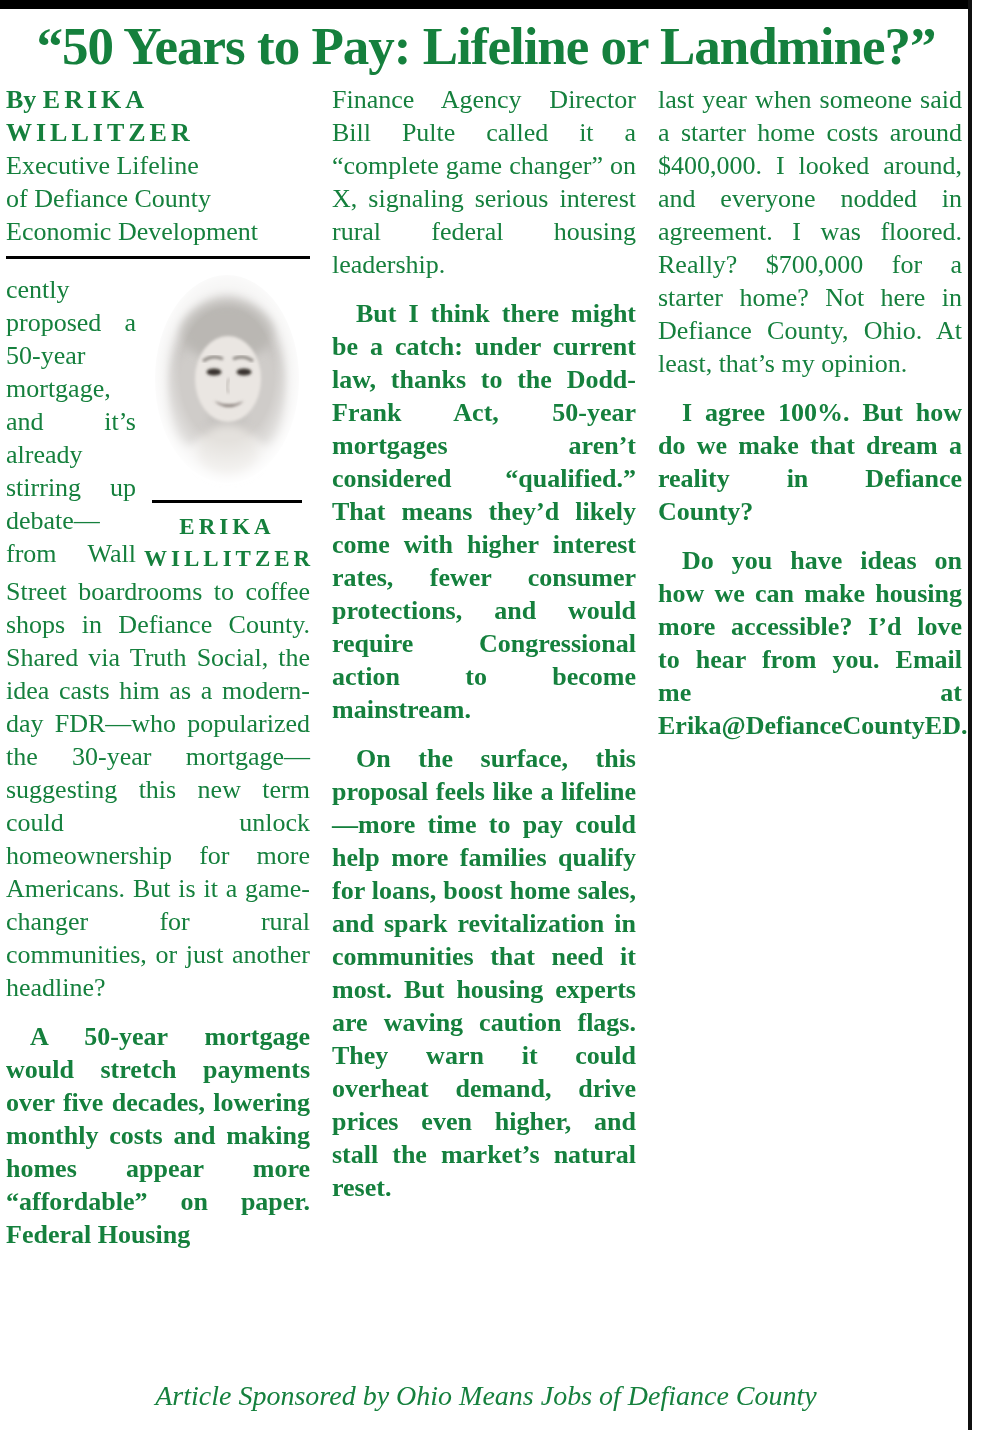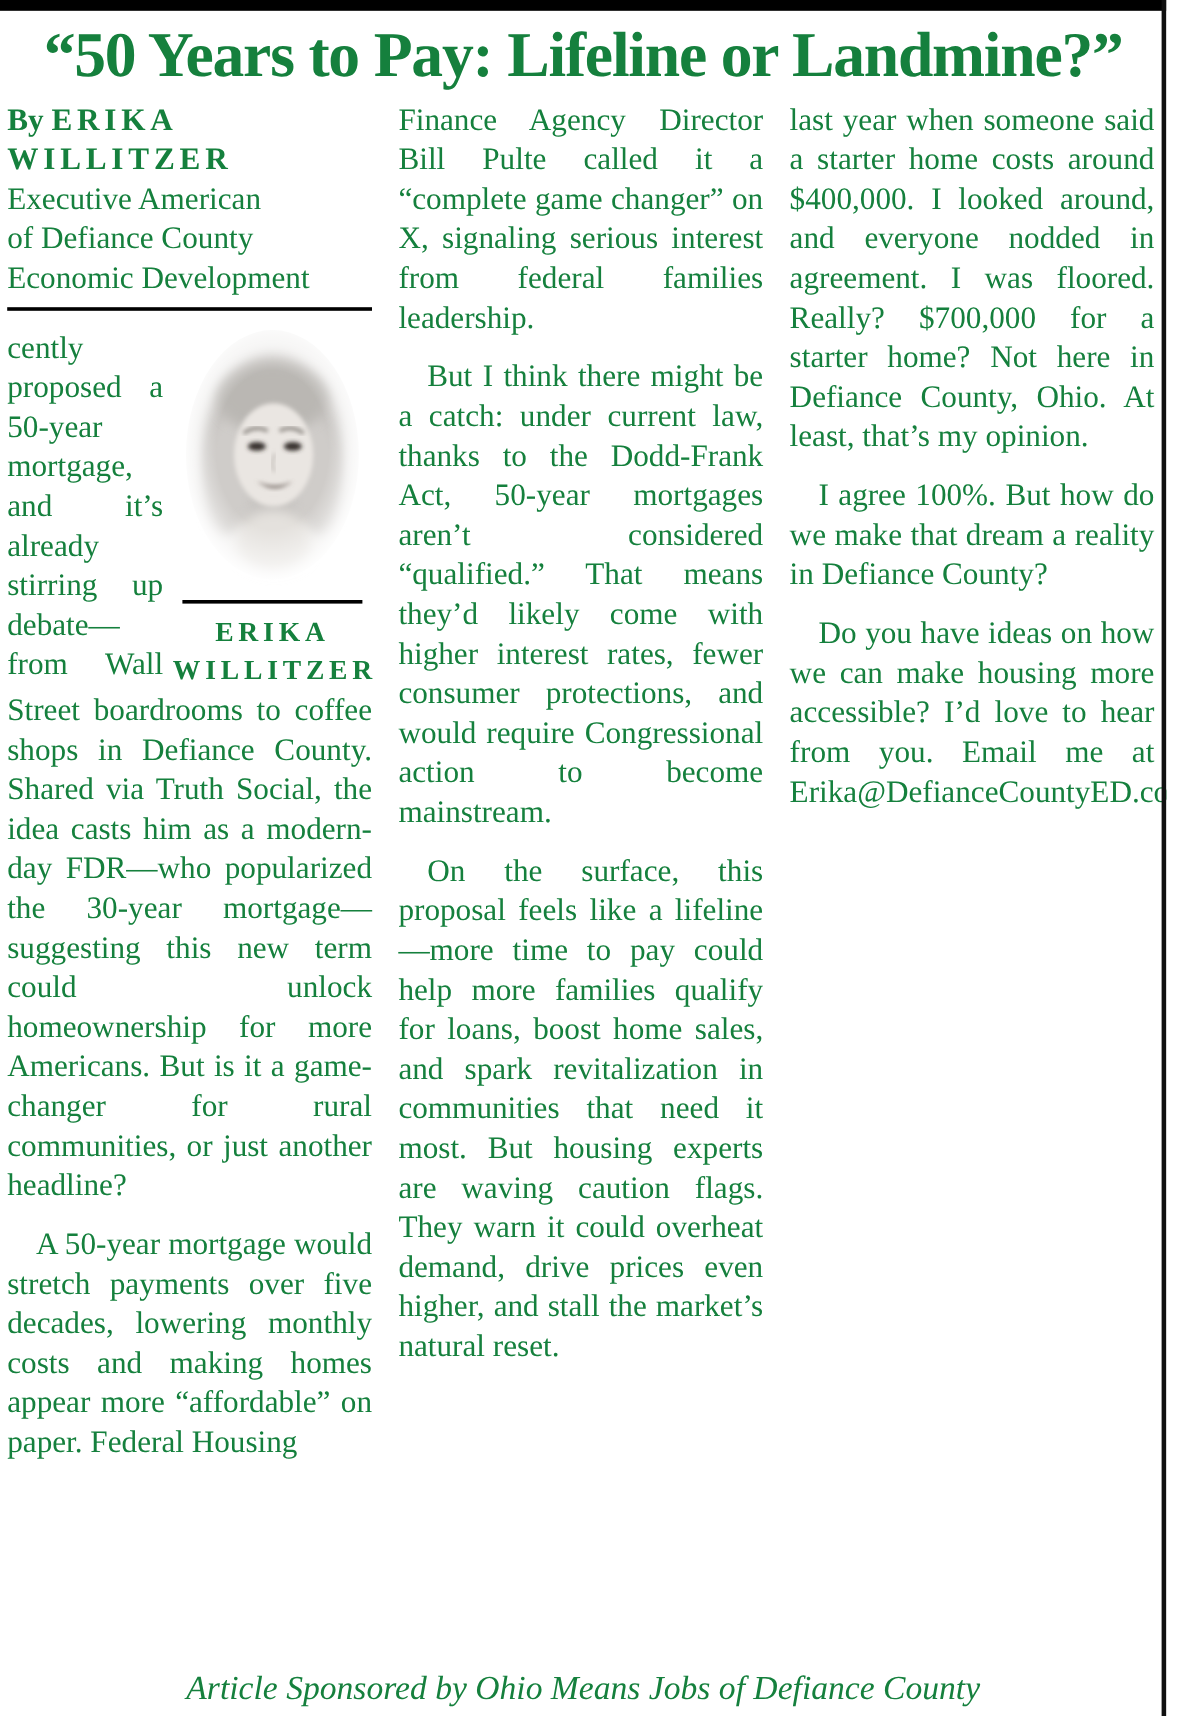--- a/index.html
+++ b/index.html
@@ -51,21 +51,21 @@
   }
   .byline-prefix { letter-spacing: 0px; }
   .byline-titles { line-height: 33px; text-align: left; }
   .byline-rule {
     border: none;
     border-top: 3px solid #000;
     margin: 8px 0 0 0;
     width: 100%;
   }
   .para { margin: 0 0 16px 0; }
-  .para.indent { text-indent: 24px; }
+  .para.indent { text-indent: 24px; font-weight: bold; }
   .first-para-space { height: 14px; }
   .force-justify { text-align: justify; text-align-last: justify; }
   .p1-wrap { display: flow-root; }
   .portrait-fig {
     float: right;
     width: 166px;
     margin: 4px 0 2px 8px;
     text-align: center;
   }
   .photo-frame { width: 150px; height: 215px; margin: 0 auto; }
@@ -77,21 +77,21 @@
   }
   .portrait-caption {
     font-weight: bold;
     font-size: 23px;
     letter-spacing: 4px;
     line-height: 32px;
     text-align: center;
   }
   .footer {
     position: absolute;
-    left: 0; bottom: 6px;
+    left: 0; bottom: 18px;
     width: 100%;
     text-align: center;
     font-style: italic;
     font-size: 28px;
   }
 </style>
 </head>
 <body>
 
 <div class="page">
@@ -101,21 +101,21 @@
   <h1 class="headline">“50 Years to Pay: Lifeline or Landmine?”</h1>
 
   <div class="content">
 
     <div class="col">
       <div class="byline">
         <div class="byline-name">
           <span class="byline-prefix">By </span><span>ERIKA</span>
         </div>
         <div class="byline-name">WILLITZER</div>
-        <div class="byline-titles">Executive American</div>
+        <div class="byline-titles">Executive Lifeline</div>
         <div class="byline-titles">of Defiance County</div>
         <div class="byline-titles">Economic Development</div>
         <hr class="byline-rule">
       </div>
 
       <div class="first-para-space"></div>
 
       <div class="para">
         <div class="p1-wrap">
           <figure class="portrait-fig" style="margin:0 0 0 8px">
@@ -158,21 +158,21 @@
           </figure>
           <div class="force-justify">cently proposed a 50-year mortgage, and it’s already stirring up debate— from Wall</div>
         </div>
         <div>Street boardrooms to coffee shops in Defiance County. Shared via Truth Social, the idea casts him as a modern-day FDR—who popularized the 30-year mortgage—suggesting this new term could unlock homeownership for more Americans. But is it a game-changer for rural communities, or just another headline?</div>
       </div>
 
       <div class="para indent">A 50-year mortgage would stretch payments over five decades, lowering monthly costs and making homes appear more “affordable” on paper. Federal Housing</div>
     </div>
 
     <div class="col">
-      <div class="para">Finance Agency Director Bill Pulte called it a “complete game changer” on X, signaling serious interest from federal families leadership.</div>
+      <div class="para">Finance Agency Director Bill Pulte called it a “complete game changer” on X, signaling serious interest rural federal housing leadership.</div>
       <div class="para indent">But I think there might be a catch: under current law, thanks to the Dodd-Frank Act, 50-year mortgages aren’t considered “qualified.” That means they’d likely come with higher interest rates, fewer consumer protections, and would require Congressional action to become mainstream.</div>
       <div class="para indent">On the surface, this proposal feels like a lifeline—more time to pay could help more families qualify for loans, boost home sales, and spark revitalization in communities that need it most. But housing experts are waving caution flags. They warn it could overheat demand, drive prices even higher, and stall the market’s natural reset.</div>
     </div>
 
     <div class="col">
       <div class="para">last year when someone said a starter home costs around $400,000. I looked around, and everyone nodded in agreement. I was floored. Really? $700,000 for a starter home? Not here in Defiance County, Ohio. At least, that’s my opinion.</div>
       <div class="para indent">I agree 100%. But how do we make that dream a reality in Defiance County?</div>
       <div class="para indent">Do you have ideas on how we can make housing more accessible? I’d love to hear from you. Email me at Erika@DefianceCountyED.com.</div>
     </div>
 

